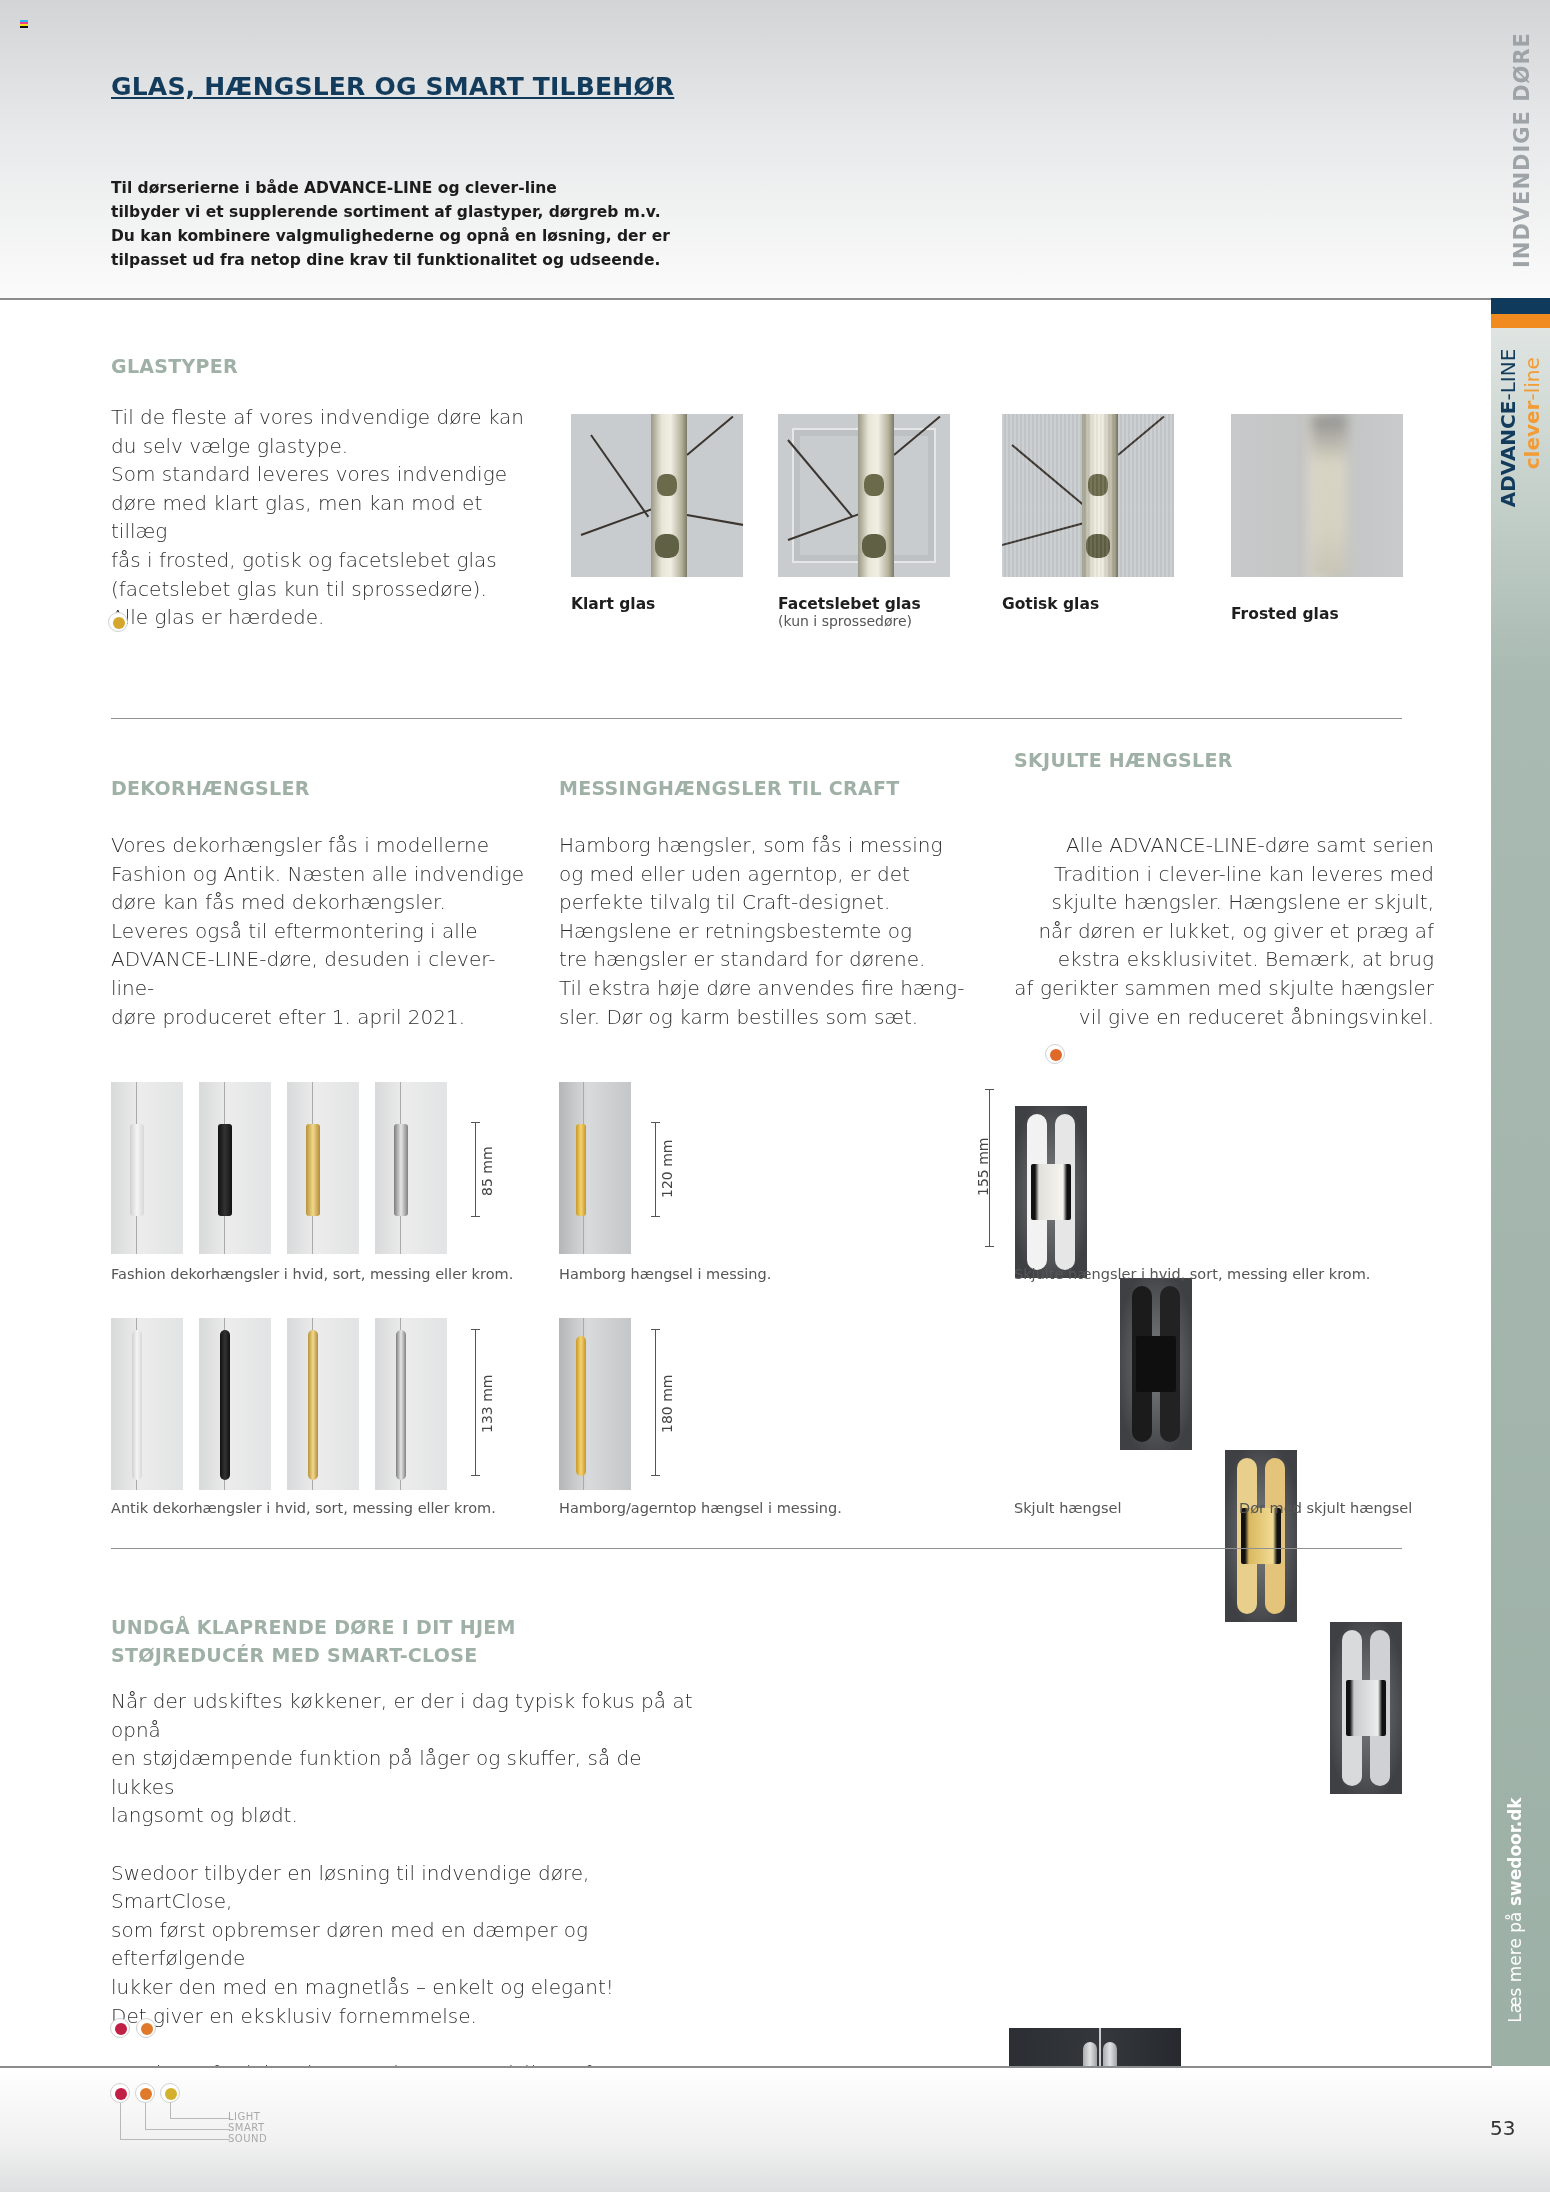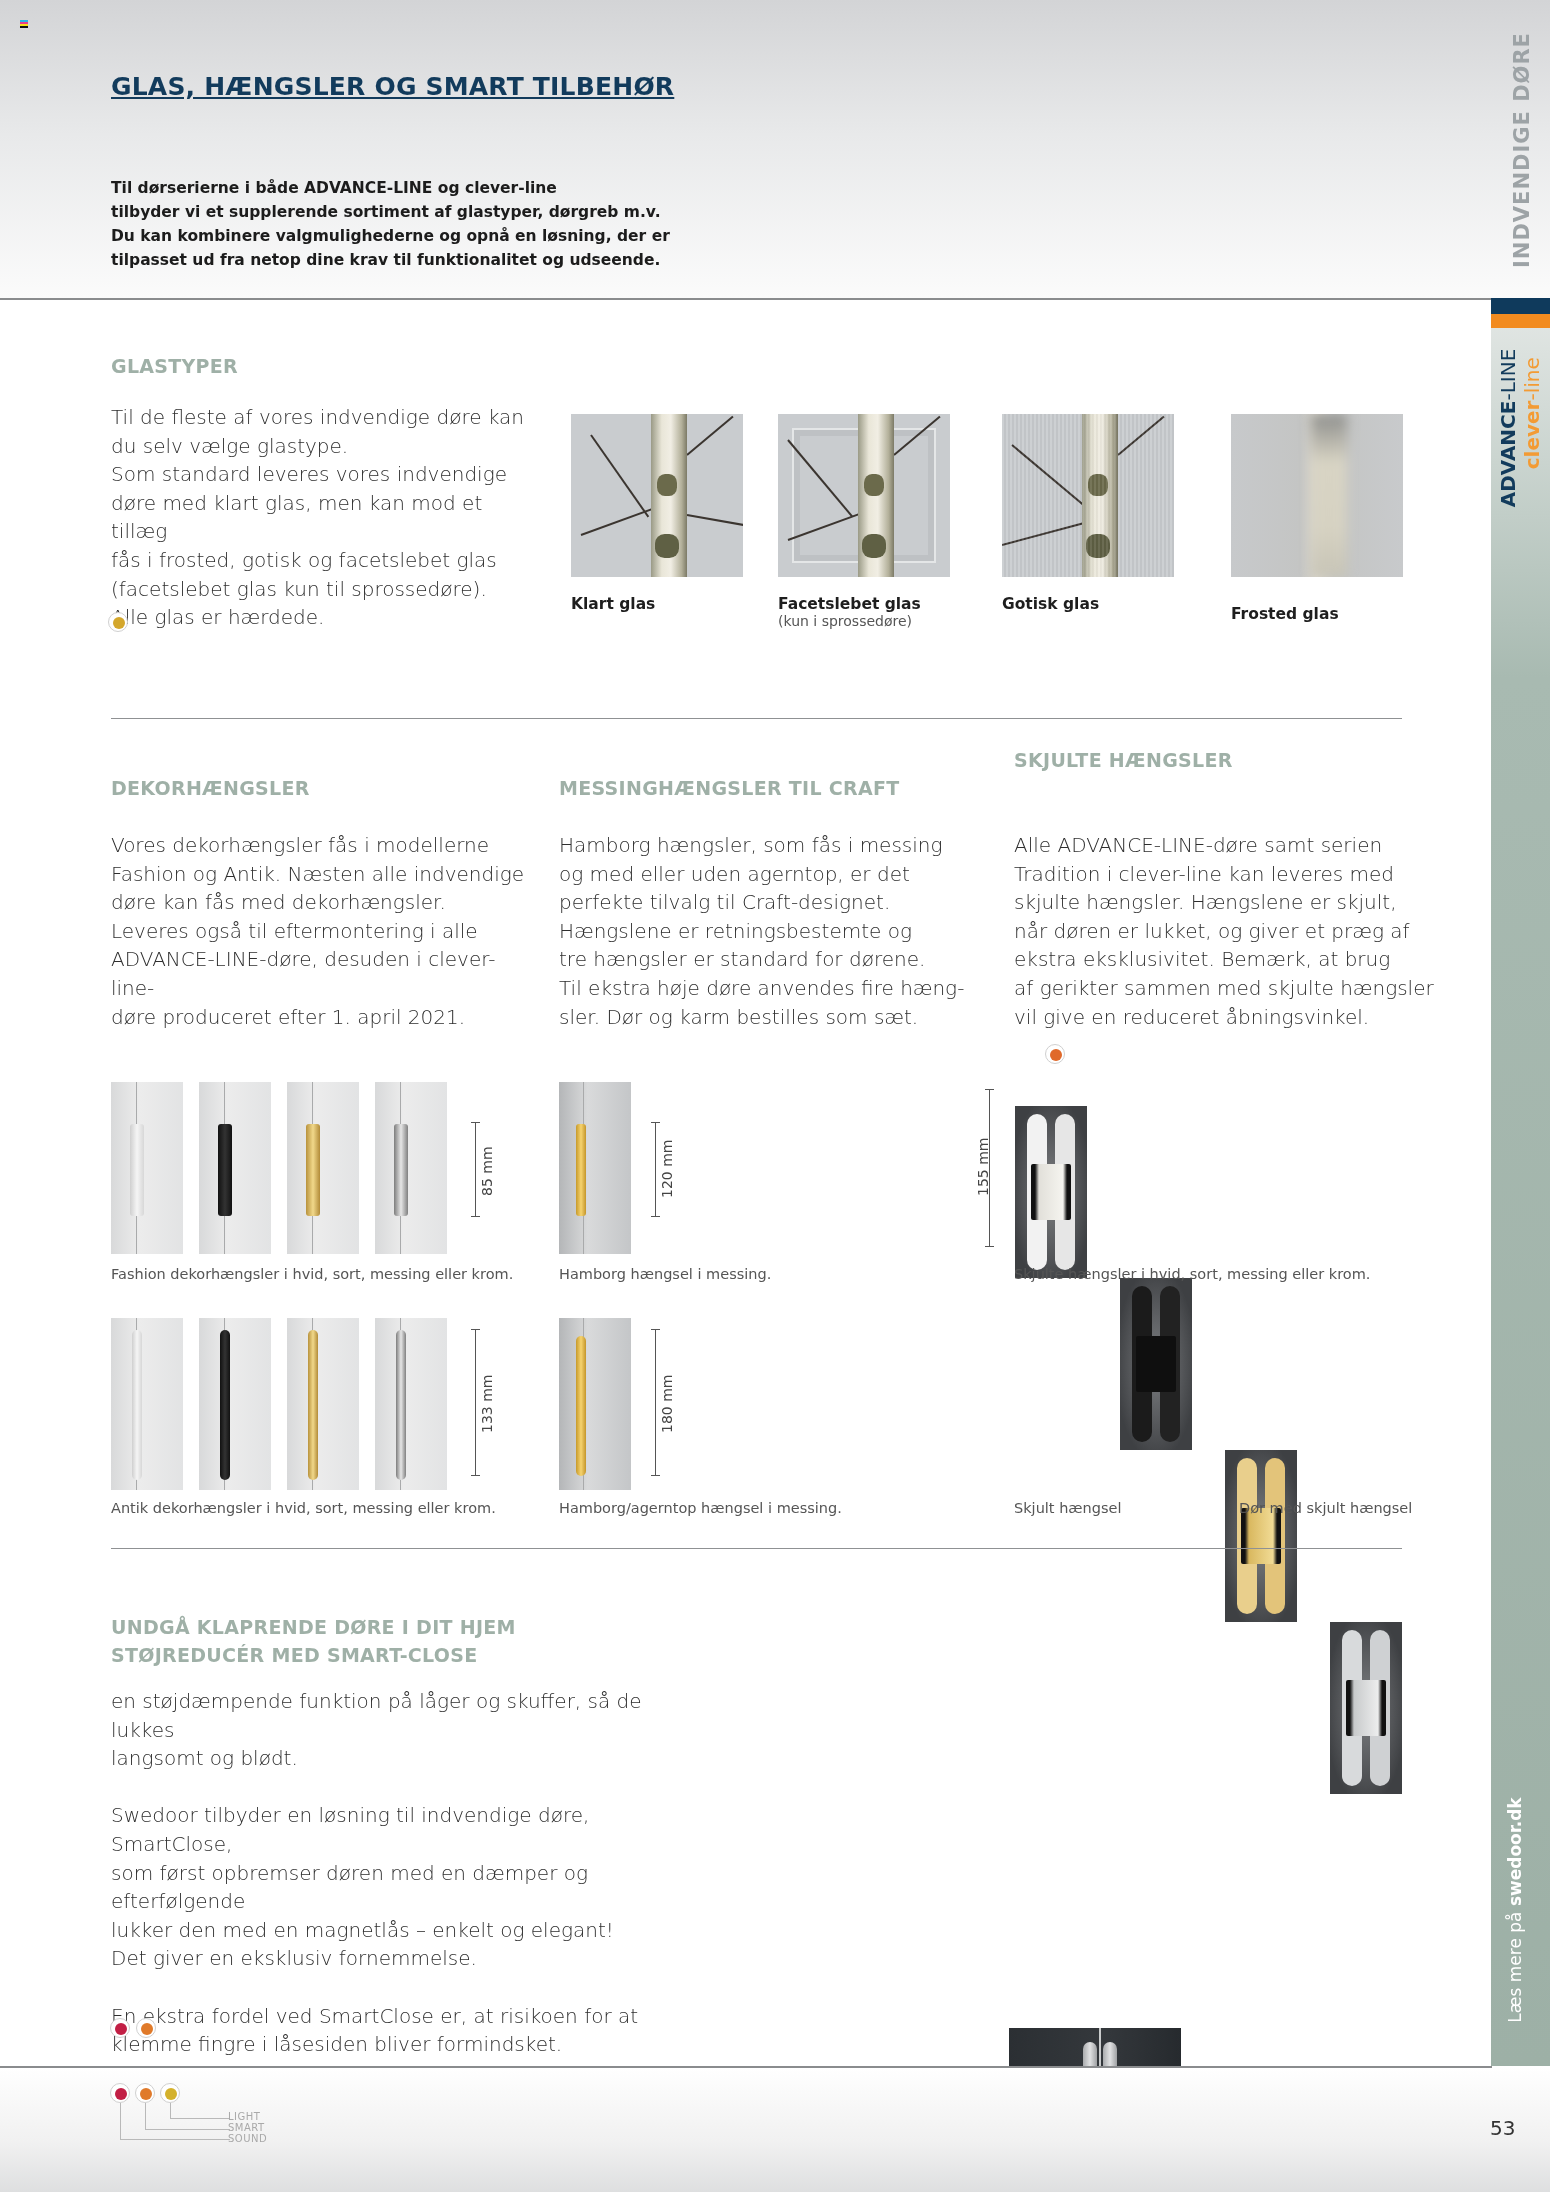--- a/index.html
+++ b/index.html
@@ -235,21 +235,21 @@
   <div>Hamborg hængsler, som fås i messing</div>
   <div>og med eller uden agerntop, er det</div>
   <div>perfekte tilvalg til Craft-designet.</div>
   <div>Hængslene er retningsbestemte og</div>
   <div>tre hængsler er standard for dørene.</div>
   <div>Til ekstra høje døre anvendes fire hæng-</div>
   <div>sler. Dør og karm bestilles som sæt.</div>
 </div>
 
 <h2 class="abs sec-h" style="left:1014px; top:746px;">SKJULTE HÆNGSLER</h2>
-<div class="abs body-txt" style="left:1014px; top:831px; width:420px;">
+<div class="abs body-txt" style="left:1014px; top:831px; width:420px;text-align:right;">
   <div>Alle ADVANCE-LINE-døre samt serien</div>
   <div>Tradition i clever-line kan leveres med</div>
   <div>skjulte hængsler. Hængslene er skjult,</div>
   <div>når døren er lukket, og giver et præg af</div>
   <div>ekstra eksklusivitet. Bemærk, at brug</div>
   <div>af gerikter sammen med skjulte hængsler</div>
   <div>vil give en reduceret åbningsvinkel.</div>
 </div>
 <span class="abs dot" style="left:1014px; top:1044px; --c:#e0692a;"></span>
 
@@ -371,20 +371,21 @@
 <div class="abs caption" style="left:1239px; top:1500px;">Dør med skjult hængsel</div>
 
 <div class="abs rule" style="left:111px; top:1548px; width:1291px; height:1px; background:#8f9193;"></div>
 
 
 <h2 class="abs sec-h" style="left:111px; top:1613px;">
   <div>UNDGÅ KLAPRENDE DØRE I DIT HJEM</div>
   <div>STØJREDUCÉR MED SMART-CLOSE</div>
 </h2>
 <div class="abs body-txt" style="left:111px; top:1687px; width:600px;">
+  <div>Når der udskiftes køkkener, er der i dag typisk fokus på at opnå</div>
   <div>en støjdæmpende funktion på låger og skuffer, så de lukkes</div>
   <div>langsomt og blødt.</div>
   <div style="height:28.6px;"></div>
   <div>Swedoor tilbyder en løsning til indvendige døre, SmartClose,</div>
   <div>som først opbremser døren med en dæmper og efterfølgende</div>
   <div>lukker den med en magnetlås – enkelt og elegant!</div>
   <div>Det giver en eksklusiv fornemmelse.</div>
   <div style="height:28.6px;"></div>
   <div>En ekstra fordel ved SmartClose er, at risikoen for at</div>
   <div>klemme fingre i låsesiden bliver formindsket.</div>

